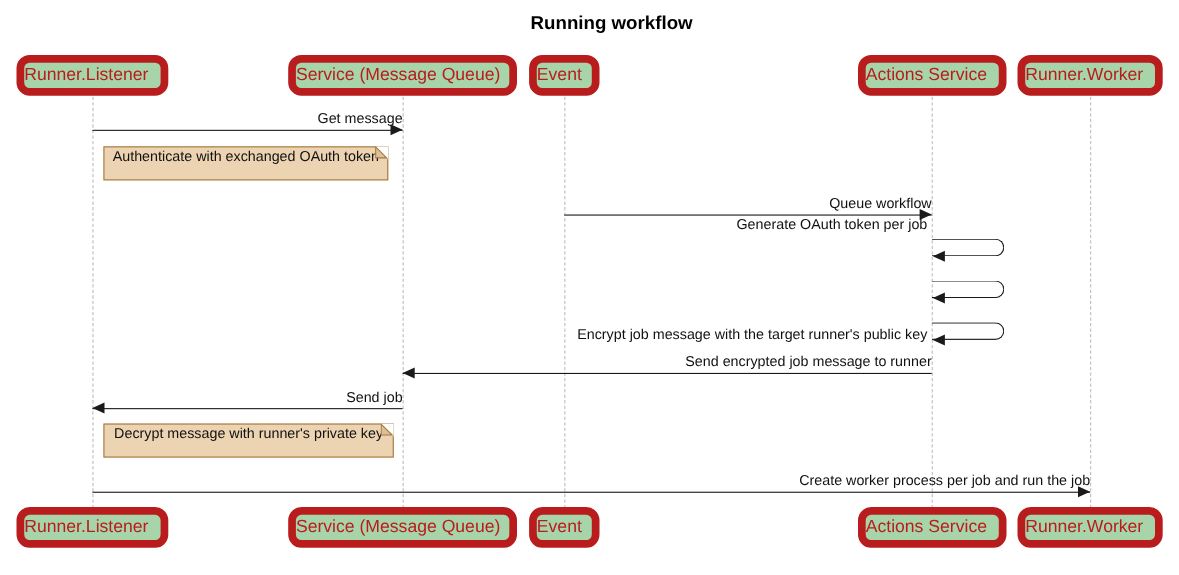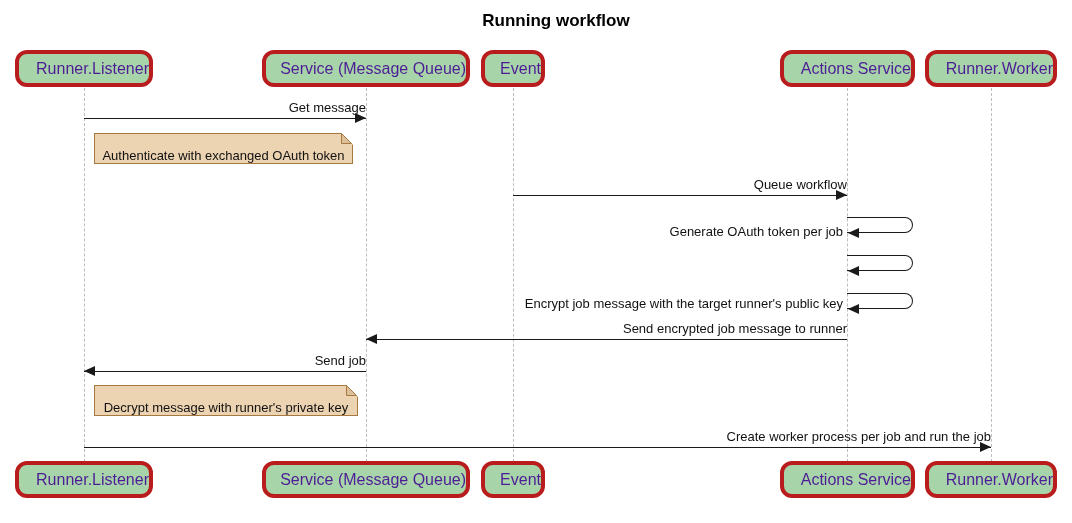--- a/index.html
+++ b/index.html
@@ -9,23 +9,23 @@
   }
   .title {
     position:absolute; top:11px; left:0; width:1072px; text-align:center;
     font-size:17px; font-weight:bold; color:#000;padding-left:20px;
   }
   .lifeline {
     position:absolute; top:88px; height:374px; width:0;
     border-left:1px dashed #bdbdbd;
   }
   .actor {
-    position:absolute; height:37px; background:#a8d4aa; border:4px solid #b91c1c;
-    border-radius:12px; display:flex; align-items:center; justify-content:flex-end;
-    font-size:16px; color:#4c1d95; box-sizing:border-box; white-space:nowrap;
+    position:absolute; height:37px; background:#a8d4aa; border:7px solid #b91c1c;
+    border-radius:12px; display:flex; align-items:center; justify-content:flex-start;
+    font-size:16px; color:#b91c1c; box-sizing:border-box; white-space:nowrap;
   }
   .msg-label {
     position:absolute; font-size:13px; text-align:right; white-space:nowrap;
     color:#111; height:16px; line-height:16px;
   }
   .loop-label {
     position:absolute; font-size:13px; text-align:right; white-space:nowrap;
     color:#111; height:16px; line-height:16px; width:463px; left:380px;
   }
   .msg-line { position:absolute; height:1px; background:#1a1a1a; }
@@ -38,21 +38,21 @@
     position:absolute; width:0; height:0;
     border-top:5px solid transparent; border-bottom:5px solid transparent;
     border-right:11px solid #1a1a1a;
   }
   .self-loop {
     position:absolute; left:847px; width:66px; height:16px; box-sizing:border-box;
     border:1px solid #1a1a1a; border-left:none; border-radius:0 10px 10px 0;
   }
   .note {
     position:absolute; background:#ecd3b1; border:1px solid #a5793f;
-    display:flex; align-items:flex-end; justify-content:center;
+    display:flex; align-items:flex-start; justify-content:center;
     font-size:13px; color:#111; box-sizing:border-box; white-space:nowrap;
   }
   .note-fold { position:absolute; top:-1px; right:-1px; }
 </style>
 </head>
 <body>
 
 <div class="diagram">
 
   <div class="title">Running workflow</div>
@@ -88,21 +88,21 @@
     <svg class="note-fold" width="12" height="12" viewBox="0 0 12 12">
       <path d="M0 0 L12 12 L12 0 Z" fill="#ffffff"></path>
       <path d="M0.5 0.5 L10.5 10.5 L0.5 10.5 Z" fill="#dcc09a" stroke="#a5793f" stroke-width="1"></path>
     </svg>
   </div>
 
   <div class="msg-label" style="left:513px;top:177px;width:334px">Queue workflow</div>
   <div class="msg-line" style="left:513px;top:195px;width:334px"></div>
   <div class="arrow-right" style="left:836px;top:190px"></div>
 
-  <div class="loop-label" style="top:224px">Generate OAuth token per job</div>
+  <div class="loop-label" style="top:196px">Generate OAuth token per job</div>
   <div class="self-loop" style="top:217px"></div>
   <div class="arrow-left" style="left:848px;top:228px"></div>
 
   <div class="self-loop" style="top:255px"></div>
   <div class="arrow-left" style="left:848px;top:266px"></div>
 
   <div class="loop-label" style="top:296px">Encrypt job message with the target runner's public key</div>
   <div class="self-loop" style="top:293px"></div>
   <div class="arrow-left" style="left:848px;top:304px"></div>
 

